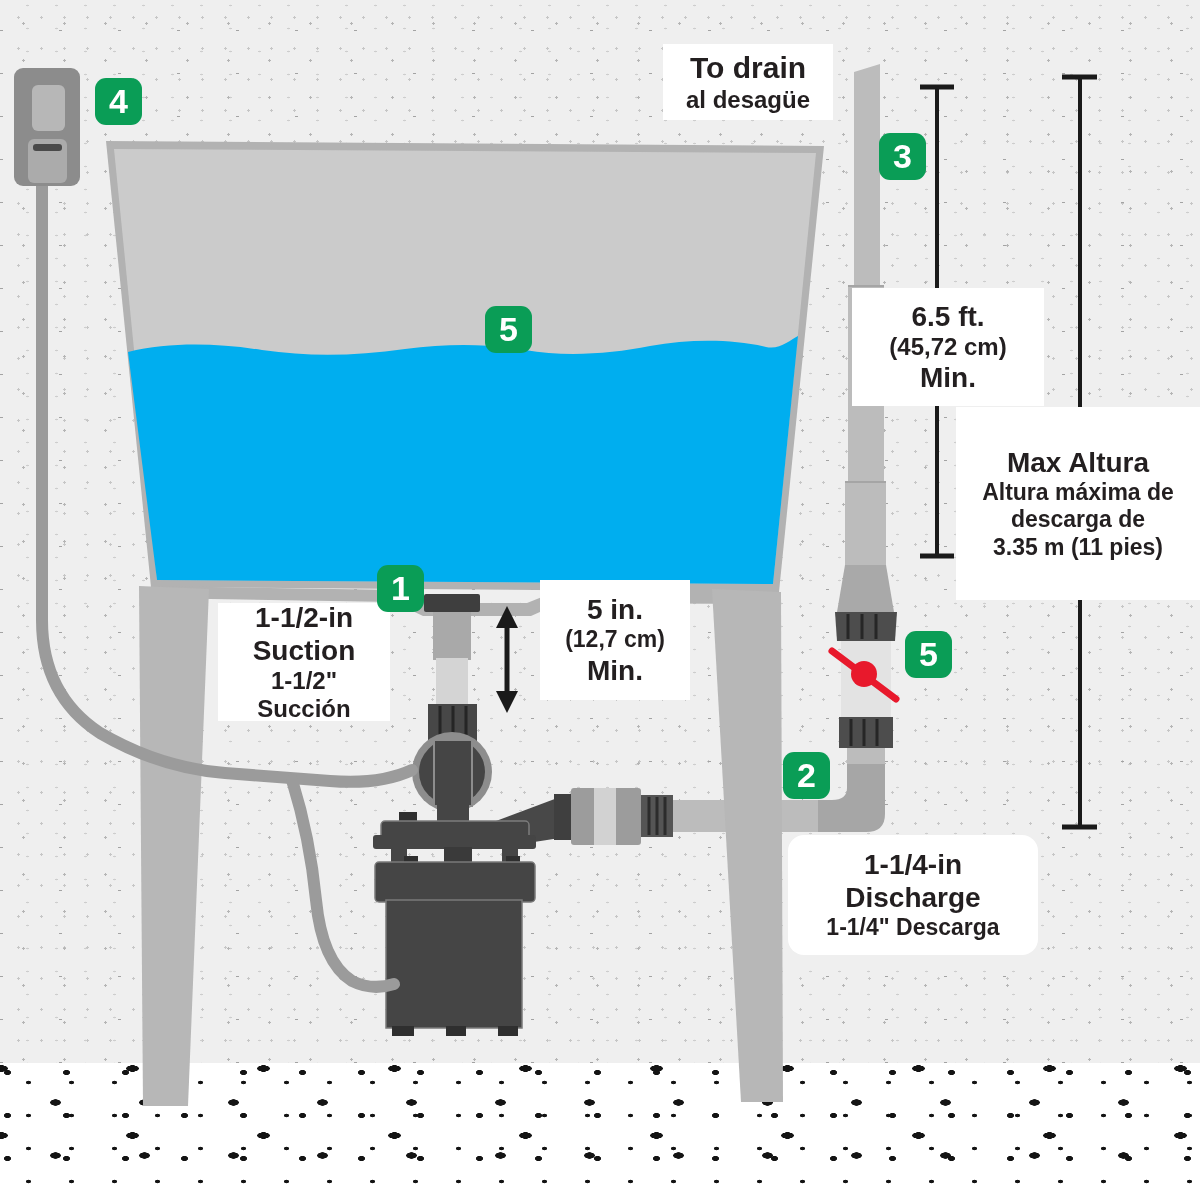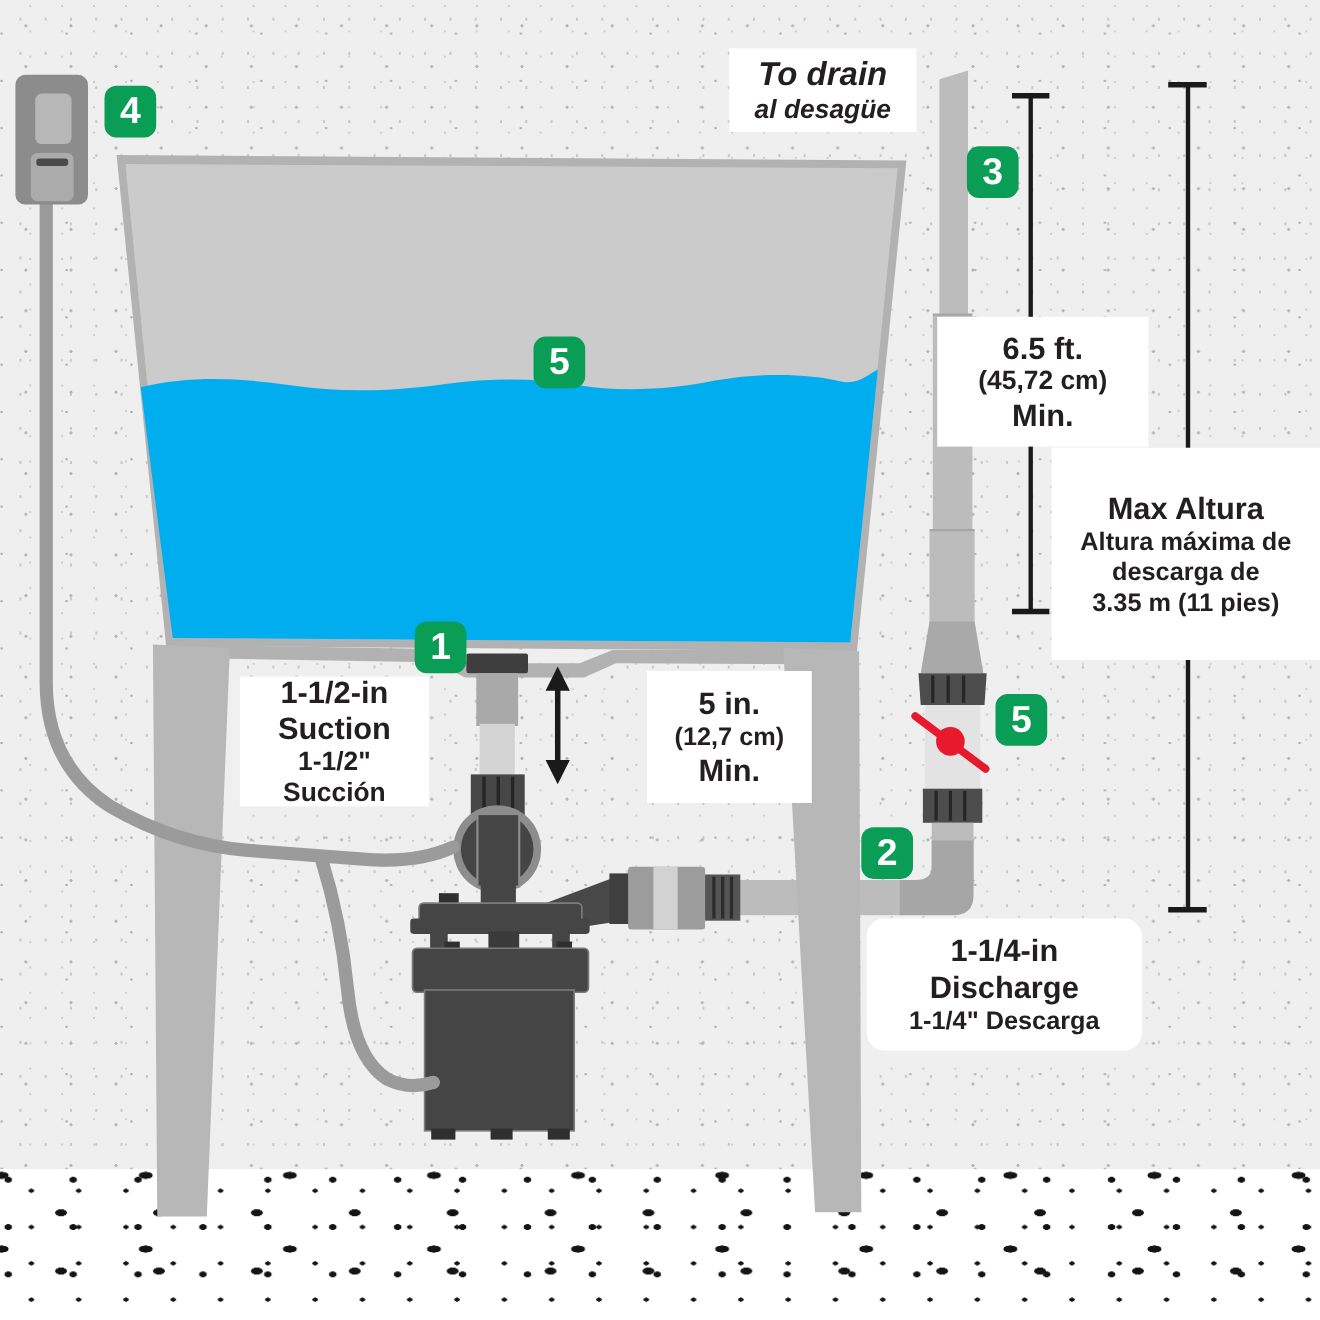--- a/index.html
+++ b/index.html
@@ -159,45 +159,45 @@
       <rect x="33" y="144" width="29" height="7" rx="3" fill="#4a4a4a"></rect>
     </g>
 
     <g fill="#1a1a1a">
       <line x1="507" y1="622" x2="507" y2="697" stroke="#1a1a1a" stroke-width="5"></line>
       <polygon points="507,606 496,628 518,628"></polygon>
       <polygon points="507,713 496,691 518,691"></polygon>
     </g>
   </svg>
 
-  <div class="label-box" style="left:663px;top:44px;width:170px;height:76px;font-style:italic;">
+  <div class="label-box" style="left:663px;top:44px;width:170px;height:76px;">
     <div class="t30">To drain</div>
     <div class="t24">al desagüe</div>
   </div>
 
   <div class="label-box" style="left:852px;top:288px;width:192px;height:118px;">
     <div class="t28">6.5 ft.</div>
     <div class="t24">(45,72 cm)</div>
     <div class="t28">Min.</div>
   </div>
 
   <div class="label-box" style="left:956px;top:407px;width:244px;height:193px;">
     <div class="t28">Max Altura</div>
     <div class="t23">Altura máxima de</div>
     <div class="t23">descarga de</div>
     <div class="t23">3.35 m (11 pies)</div>
   </div>
 
-  <div class="label-box" style="left:540px;top:610px;width:150px;height:120px;margin-left:48px;">
+  <div class="label-box" style="left:540px;top:580px;width:150px;height:120px;">
     <div class="t28">5 in.</div>
     <div class="t23">(12,7 cm)</div>
     <div class="t28">Min.</div>
   </div>
 
-  <div class="label-box" style="left:218px;top:603px;width:172px;height:118px;margin-top:12px;">
+  <div class="label-box" style="left:218px;top:603px;width:172px;height:118px;">
     <div class="t28">1-1/2-in</div>
     <div class="t28">Suction</div>
     <div class="t24">1-1/2"</div>
     <div class="t24">Succión</div>
   </div>
 
   <div class="label-box" style="left:788px;top:835px;width:250px;height:120px;border-radius:16px;">
     <div class="t28">1-1/4-in</div>
     <div class="t28">Discharge</div>
     <div class="t23">1-1/4" Descarga</div>

